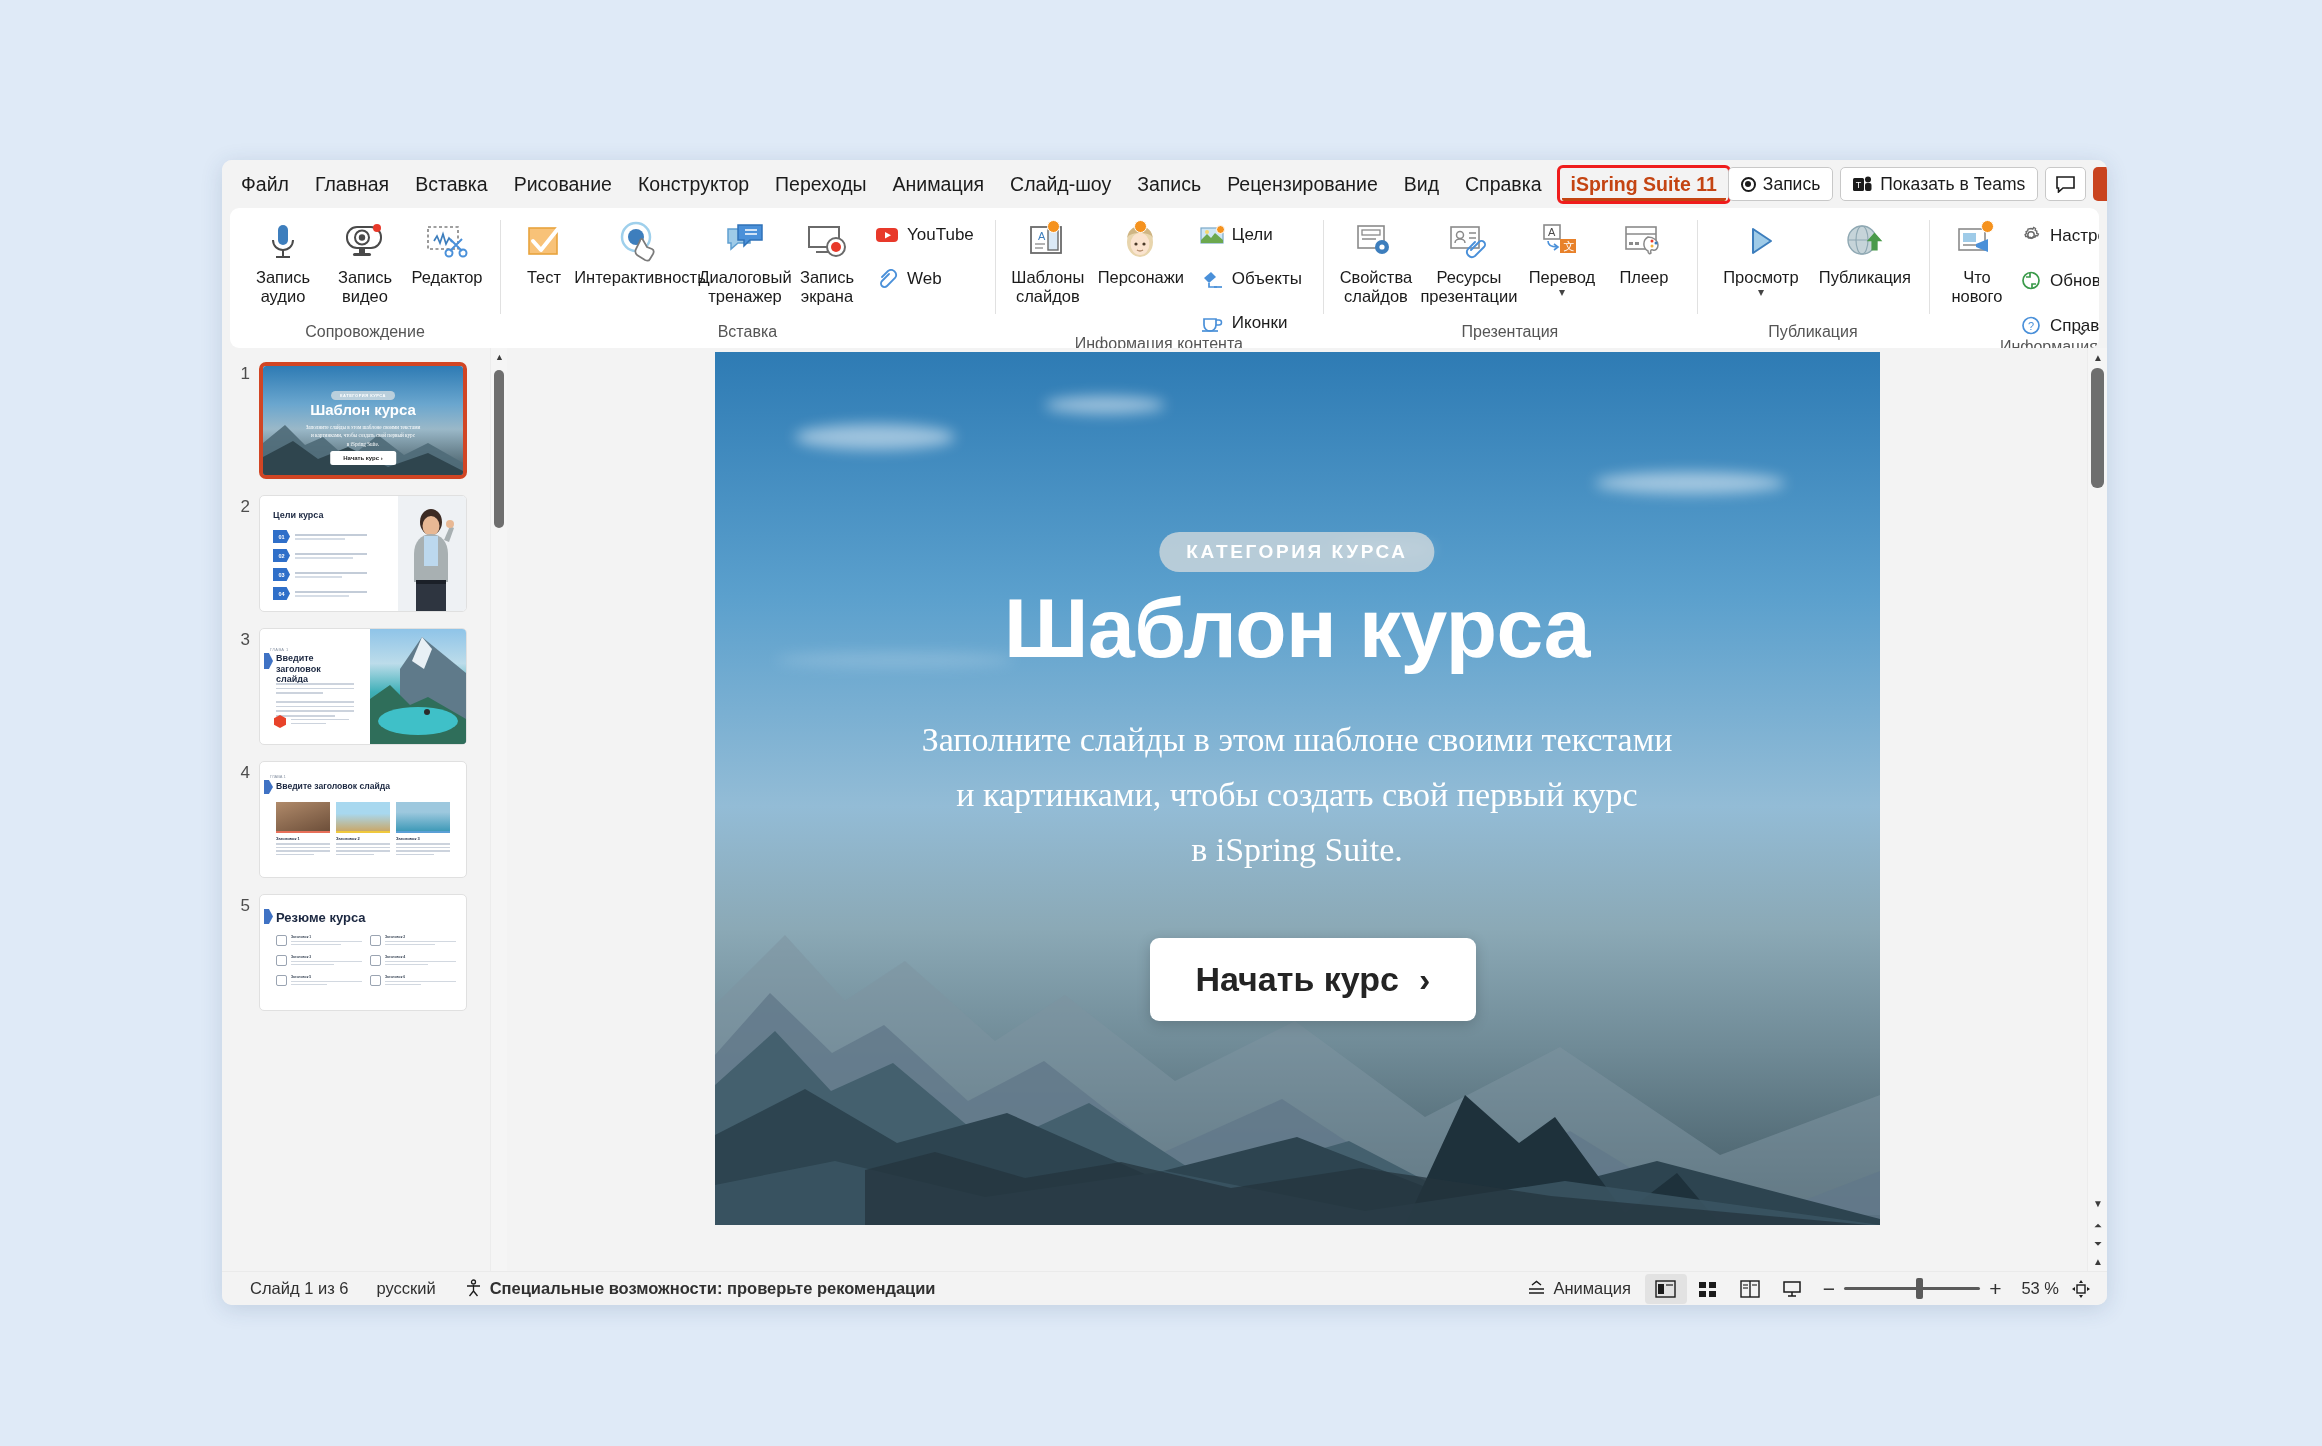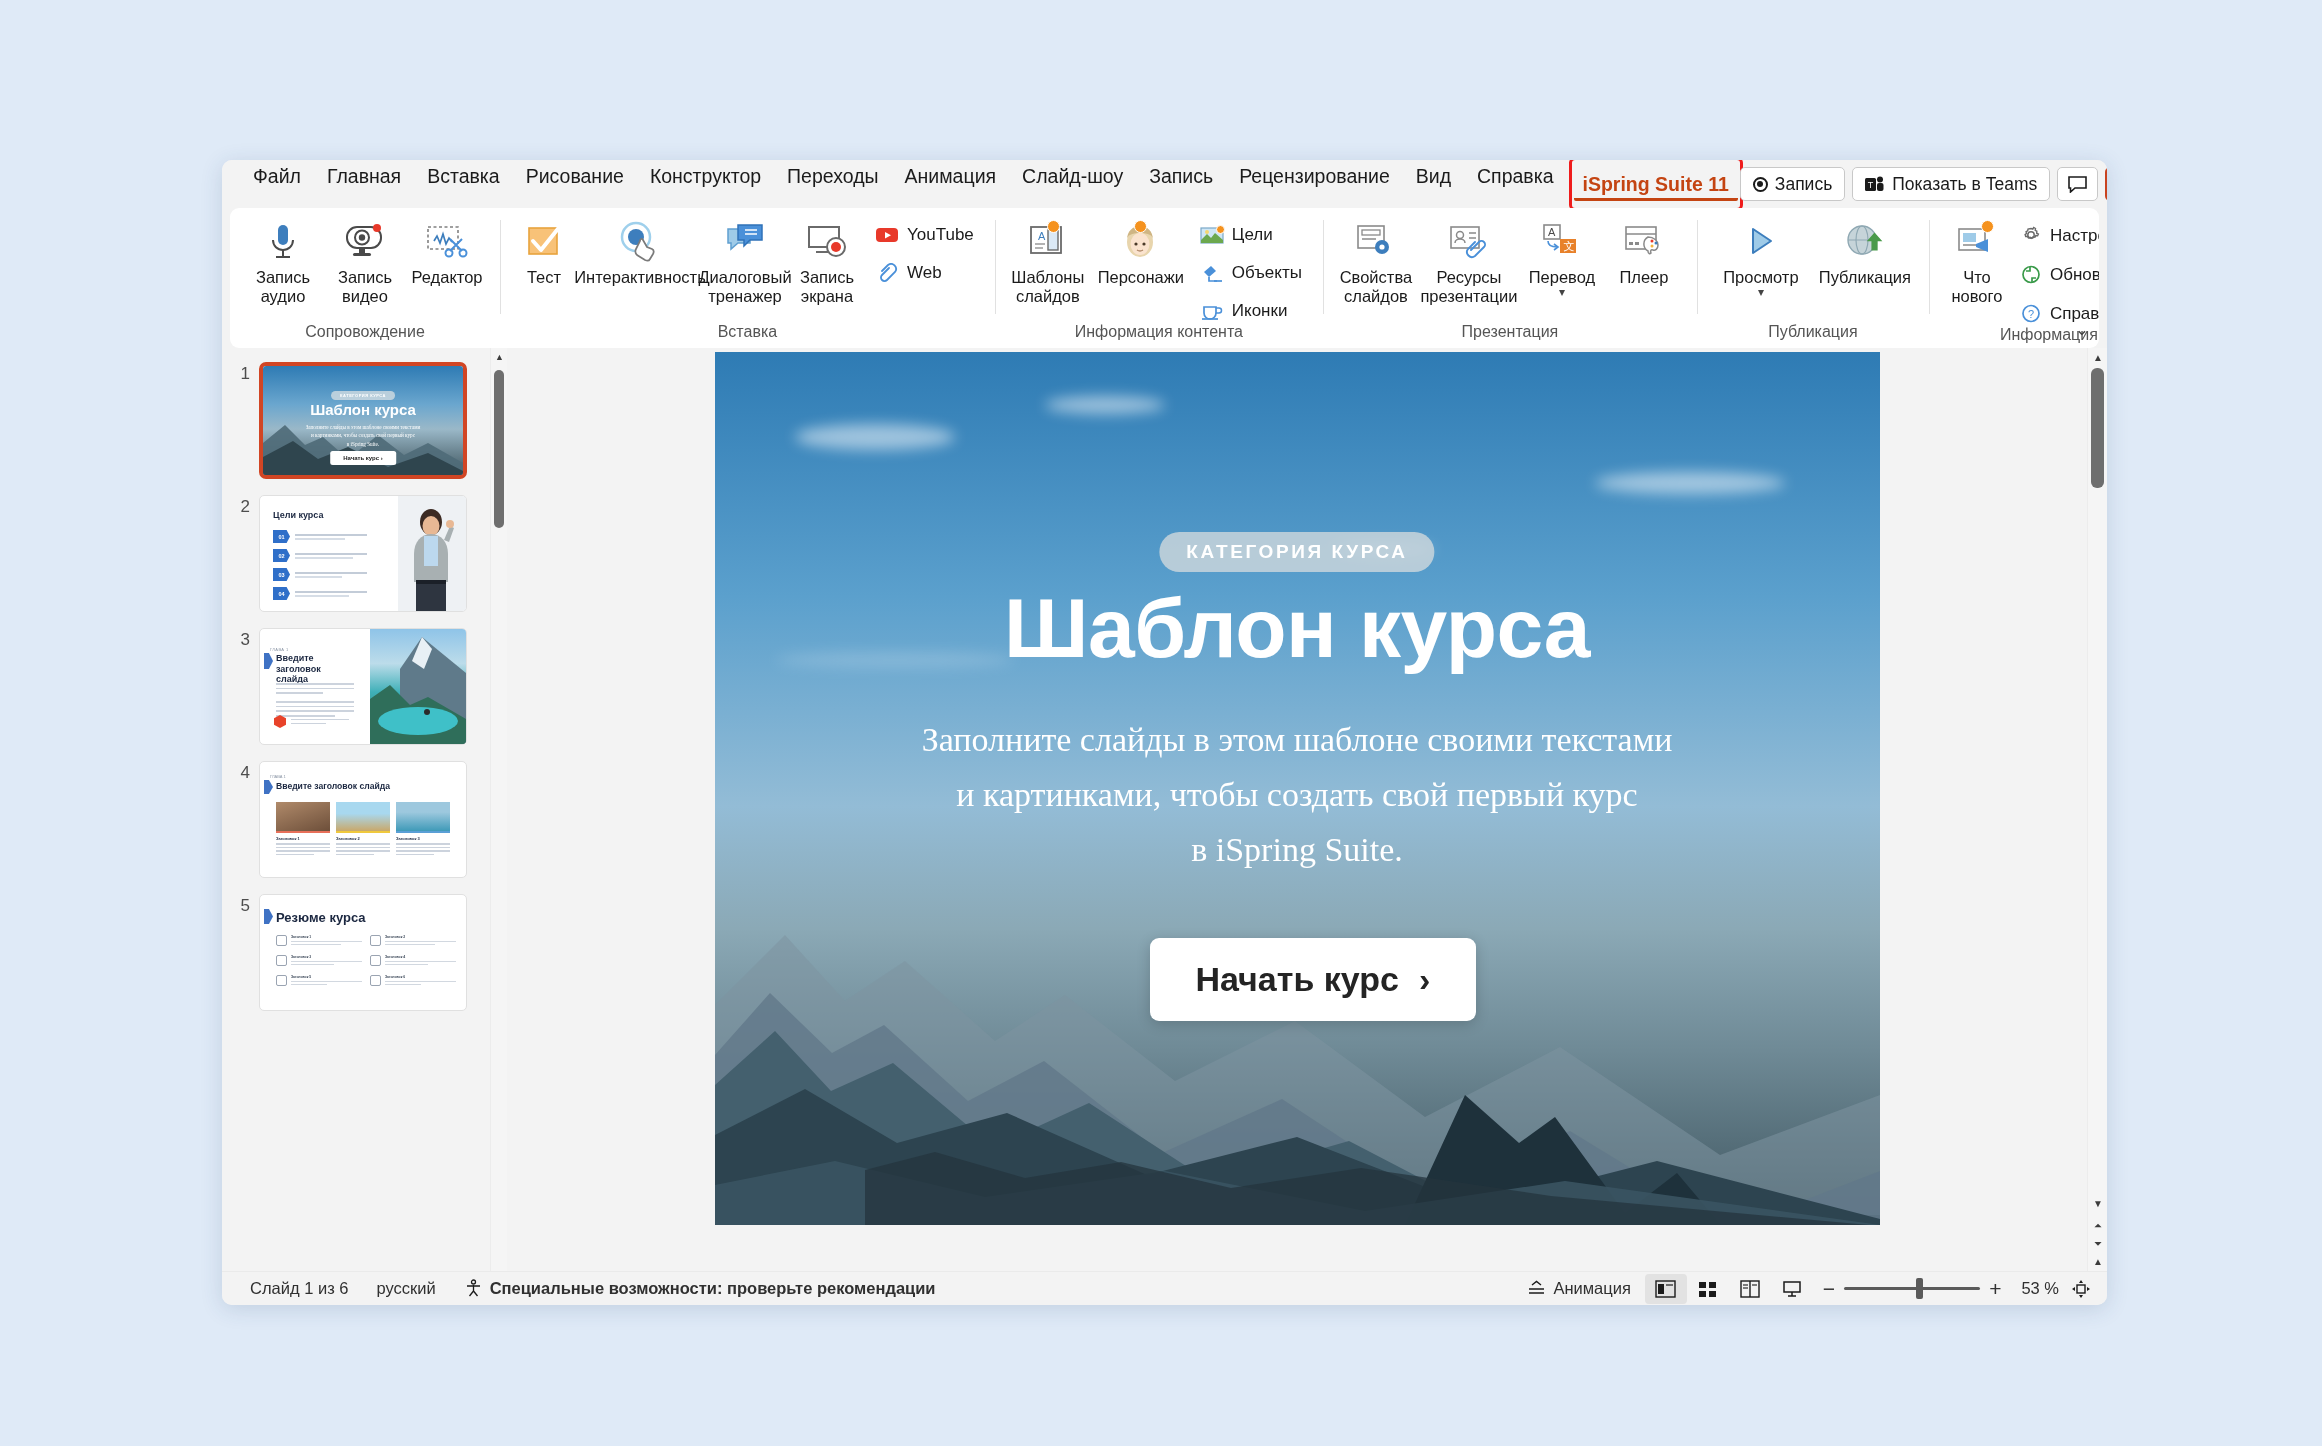--- a/index.html
+++ b/index.html
@@ -16,22 +16,22 @@
     background: #f3f3f3;
     border-radius: 10px;
     box-shadow: 0 4px 22px rgba(40,70,110,.16);
     overflow: hidden;
     display: flex; flex-direction: column;
   }
 
   
   .tabbar {
     height: 48px; background: #f3f3f3;
-    display: flex; 
-    padding: 0 10px 0 18px; position: relative;
+    display: flex; align-items: center;
+    padding: 0 10px 0 6px; position: relative;
     flex-shrink: 0;
   }
   .tab {
     font-size: 19.5px; color: #1b1b1b;
     padding: 5px 13px; border-radius: 4px;
     white-space: nowrap; cursor: default;
   }
   .tab.ispring {
     color: #c44412; font-weight: bold;
     border-bottom: 3px solid #c44412;
@@ -86,21 +86,21 @@
     display: flex; flex-direction: column; align-items: center;
     width: 82px; padding: 5px 2px 0; cursor: default;
   }
   .ritem.wide { width: 104px; }
   .ritem .ic { height: 46px; display: flex; align-items: center; justify-content: center; position: relative; }
   .ritem .lb {
     font-size: 16.5px; color: #1b1b1b; text-align: center;
     line-height: 1.17; margin-top: 3px; white-space: pre-line;
   }
   .chev-s { font-size: 12px; color:#444; line-height: 9px; margin-top:1px; }
-  .small-col { display: flex; flex-direction: column; gap: 14px; padding: 9px 4px 0 2px; }
+  .small-col { display: flex; flex-direction: column; gap: 20px; padding: 9px 4px 0 2px; }
   .sitem { display: flex; align-items: center; gap: 8px; padding: 2px 5px; }
   .sitem .lb { font-size: 17px; color: #1b1b1b; white-space: nowrap; }
   .badge {
     position: absolute; width: 13px; height: 13px; border-radius: 50%;
     background: #f5921e; top: 1px; right: 10px; border: 1.5px solid #fff;
   }
   .badge.sm { width: 9px; height: 9px; top: -1px; right: -1px; border-width: 1px; }
   .collapse-arrow {
     position: absolute; right: 10px; bottom: 8px; font-size: 17px; color: #444;
   }

